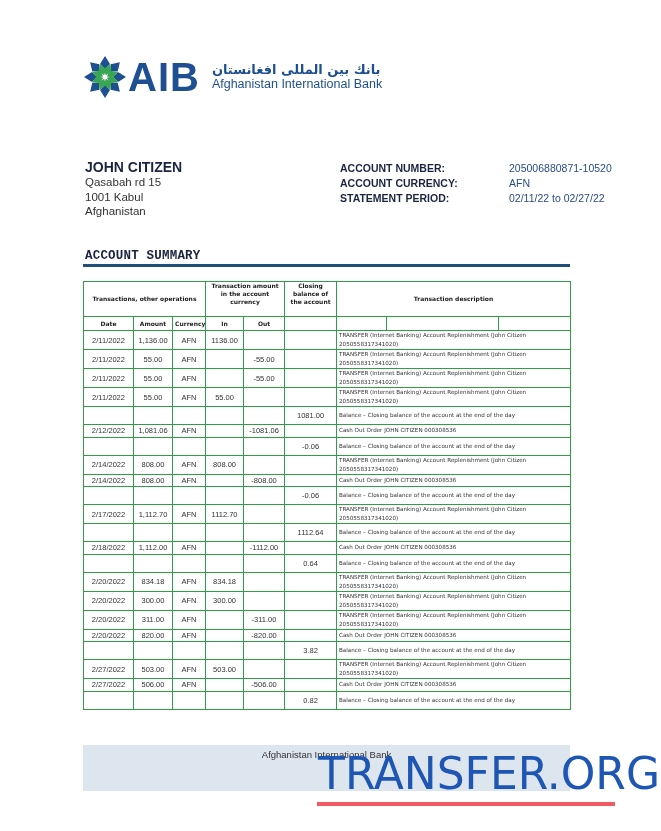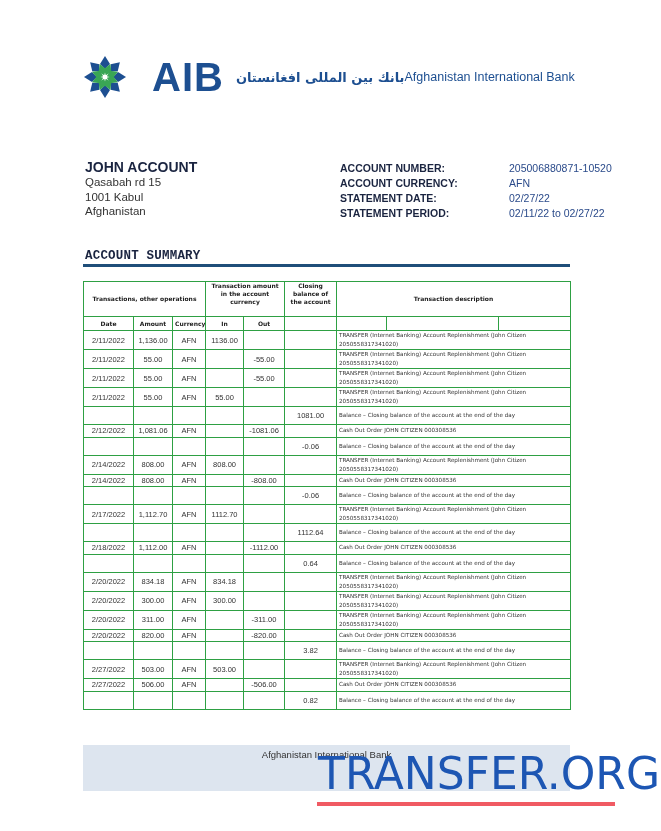--- a/index.html
+++ b/index.html
@@ -1,21 +1,21 @@
 <!DOCTYPE html>
 <html><head>
 <meta charset="utf-8">
 <style>
   html, body { margin: 0; padding: 0; background: #ffffff; }
   body { width: 661px; height: 831px; position: relative; overflow: hidden; font-family: "Liberation Sans", sans-serif; color: #222; }
 
   .logo { position: absolute; left: 82px; top: 54px; display: flex; align-items: center; }
   .logo-mark { width: 46px; height: 46px; }
-  .logo-aib { font-family: "Liberation Sans", sans-serif; font-weight: bold; font-size: 40px; color: #1d4f91; margin-left: 24px; letter-spacing: 1px; line-height: 1; }
-  .logo-text { margin-left: 12px; display: flex; align-items: flex-start; }
+  .logo-aib { font-family: "Liberation Sans", sans-serif; font-weight: bold; font-size: 40px; color: #1d4f91; margin-left: 0; letter-spacing: 1px; line-height: 1; }
+  .logo-text { margin-left: 12px; display: flex; flex-direction: column; align-items: flex-start; }
   .logo-arabic { font-family: "DejaVu Sans", sans-serif; font-size: 13px; font-weight: bold; color: #1d4f91; direction: rtl; line-height: 15px; }
   .logo-english { font-family: "Liberation Sans", sans-serif; font-size: 12.5px; color: #1d4f91; line-height: 15px; }
 
   .customer { position: absolute; left: 85px; top: 159px; }
   .customer-name { font-weight: bold; font-size: 14px; color: #1a2440; line-height: 16px; }
   .customer-line { font-size: 11.5px; color: #333; line-height: 14.5px; }
 
   .acct { position: absolute; left: 340px; top: 160px; }
   .acct-row { display: flex; height: 15px; align-items: center; gap: 44px; }
   .acct-label { width: 125px; font-weight: bold; font-size: 10.5px; color: #1a2440; }
@@ -71,38 +71,34 @@
     </g>
   </svg>
   <span class="logo-aib">AIB</span>
   <div class="logo-text">
     <span class="logo-arabic">بانك بين المللى افغانستان</span>
     <span class="logo-english">Afghanistan International Bank</span>
   </div>
 </div>
 
 <div class="customer">
-  <div class="customer-name">JOHN ACCOUNT</div>
+  <div class="customer-name">JOHN CITIZEN</div>
   <div class="customer-line">Qasabah rd 15</div>
   <div class="customer-line">1001 Kabul</div>
   <div class="customer-line">Afghanistan</div>
 </div>
 
 <div class="acct">
   <div class="acct-row">
     <span class="acct-label">ACCOUNT NUMBER:</span>
     <span class="acct-value">205006880871-10520</span>
   </div>
   <div class="acct-row">
     <span class="acct-label">ACCOUNT CURRENCY:</span>
     <span class="acct-value">AFN</span>
-  </div>
-  <div class="acct-row">
-    <span class="acct-label">STATEMENT DATE:</span>
-    <span class="acct-value">02/27/22</span>
   </div>
   <div class="acct-row">
     <span class="acct-label">STATEMENT PERIOD:</span>
     <span class="acct-value">02/11/22 to 02/27/22</span>
   </div>
 </div>
 
 <div class="summary-title">ACCOUNT SUMMARY</div>
 <div class="summary-rule"></div>
 

